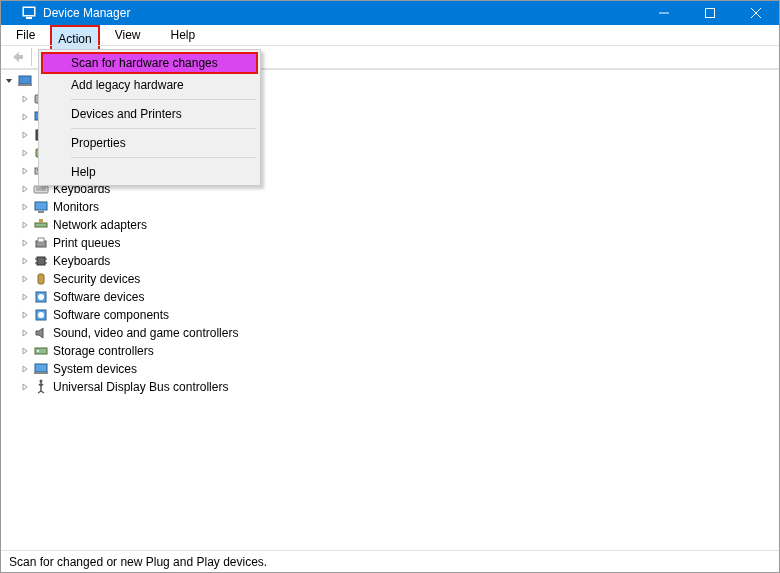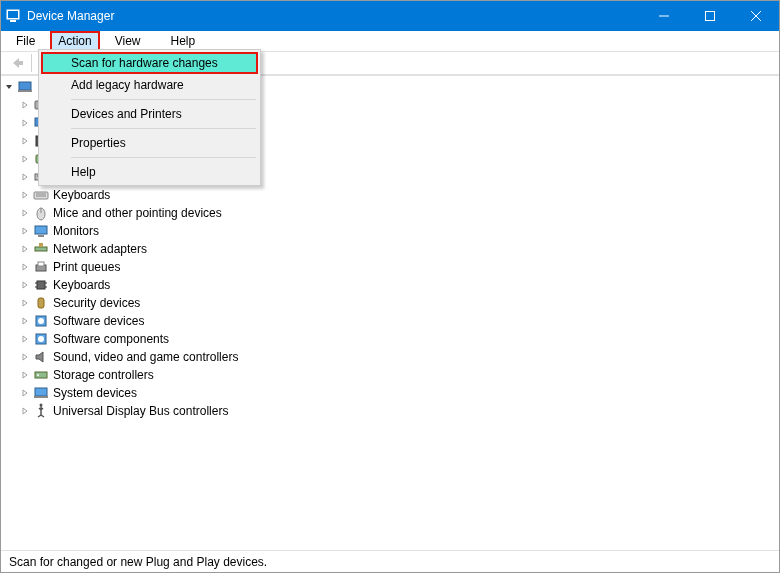--- a/index.html
+++ b/index.html
@@ -1,30 +1,30 @@
 <!DOCTYPE html>
 <html><head>
 <meta charset="utf-8">
 <style>
 * { margin: 0; padding: 0; box-sizing: border-box; font-family: 'Segoe UI', Tahoma, sans-serif; font-size: 12px; }
 body { background: #fff; width: 780px; height: 573px; overflow: hidden; border: 1px solid #999; display: flex; flex-direction: column; }
-.titlebar { background: #0078d7; height: 30px; display: flex; align-items: center; color: #fff; padding-left: 4px; }
+.titlebar { background: #0078d7; height: 24px; display: flex; align-items: center; color: #fff; padding-left: 20px; }
 .titlebar .app-icon { width: 16px; height: 16px; margin-right: 6px; }
 .titlebar .title { flex: 1; font-size: 12px; }
 .titlebar .win-controls { display: flex; height: 100%; }
 .titlebar .win-controls .wc { width: 46px; height: 100%; display: flex; align-items: center; justify-content: center; cursor: pointer; }
 .menubar { height: 20px; background: #fff; display: flex; align-items: stretch; border-bottom: 0px solid #ddd; padding: 0; }
 .menubar .menu-item { padding: 2px 15px; display: flex; align-items: center; cursor: default; font-size: 12px; }
-.menubar .menu-item.open { background: #cce8ff; border: 2px solid #e3170d; box-sizing: border-box; padding: 4px 6px; }
+.menubar .menu-item.open { background: #cce8ff; border: 2px solid #e3170d; box-sizing: border-box; padding: 12px 6px; }
 .toolbar { height: 24px; border-top: 1px solid #e1e1e1; border-bottom: 1px solid #e1e1e1; display: flex; align-items: center; padding: 0 4px; gap: 2px; }
 .toolbar .tb-btn { width: 22px; height: 20px; display: flex; align-items: center; justify-content: center; cursor: default; opacity: 0.5; }
 .toolbar .sep { width: 1px; height: 18px; background: #d0d0d0; margin: 0 2px; }
 .dropdown { position: absolute; top: 49px; left: 38px; width: 223px; background: #f0f0f0; border: 1px solid #cccccc; box-shadow: 3px 3px 3px rgba(0,0,0,0.2); z-index: 10; padding: 2px; }
 .dropdown .dd-item { height: 22px; display: flex; align-items: center; padding-left: 30px; cursor: default; font-size: 12px; }
-.dropdown .dd-item.highlighted { background: #5eead4; border: 2px solid #e3170d; padding-left: 28px; height: 22px; box-sizing: border-box; }
+.dropdown .dd-item.highlighted { background: #d946ef; border: 2px solid #e3170d; padding-left: 28px; height: 22px; box-sizing: border-box; }
 .dropdown .dd-sep { height: 1px; background: #d7d7d7; margin: 3px 2px 3px 30px; }
 .tree-area { flex: 1; background: #fff; overflow: hidden; border-top: 1px solid #e1e1e1; position: relative; }
 .tree { padding: 2px 0; }
 .tree-row { height: 18px; display: flex; align-items: center; padding-left: 4px; font-size: 12px; cursor: default; white-space: nowrap; }
 .tree-row .chev { width: 12px; height: 12px; margin-right: 2px; display: flex; align-items: center; justify-content: center; }
 .tree-row .icon { width: 16px; height: 16px; margin-right: 4px; display: flex; align-items: center; justify-content: center; }
 .tree-row.root { padding-left: 2px; }
 .tree-row.child { padding-left: 18px; }
 .tree-row.selected .label { background: #cce8ff; border: 1px dotted #99d1ff; padding: 0 1px; }
 .statusbar { height: 22px; border-top: 1px solid #e1e1e1; display: flex; align-items: center; padding: 0 8px; font-size: 12px; background: #fff; margin-top: 19px; }
@@ -192,34 +192,20 @@
         <span class="label">Keyboards</span>
       </div>
       <div class="tree-row child">
         <span class="chev">
           <svg width="8" height="8">
             <path d="M2 1 L6 4 L2 7 Z" fill="none" stroke="#a0a0a0" stroke-width="1"></path>
           </svg>
         </span>
         <span class="icon">
           <svg width="16" height="16">
-            <ellipse cx="8" cy="9" rx="4" ry="6" fill="#ddd" stroke="#888"></ellipse>
-            <line x1="8" y1="3" x2="8" y2="8" stroke="#888"></line>
-          </svg>
-        </span>
-        <span class="label">Mice and other pointing devices</span>
-      </div>
-      <div class="tree-row child">
-        <span class="chev">
-          <svg width="8" height="8">
-            <path d="M2 1 L6 4 L2 7 Z" fill="none" stroke="#a0a0a0" stroke-width="1"></path>
-          </svg>
-        </span>
-        <span class="icon">
-          <svg width="16" height="16">
             <rect x="2" y="3" width="12" height="8" fill="#5ba4e5" stroke="#2c5f8d"></rect>
             <rect x="5" y="12" width="6" height="2" fill="#888"></rect>
           </svg>
         </span>
         <span class="label">Monitors</span>
       </div>
       <div class="tree-row child">
         <span class="chev">
           <svg width="8" height="8">
             <path d="M2 1 L6 4 L2 7 Z" fill="none" stroke="#a0a0a0" stroke-width="1"></path>

